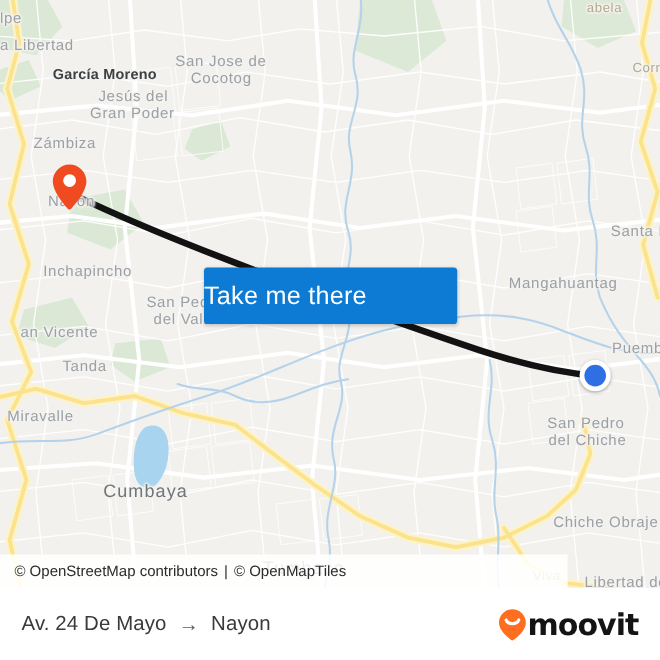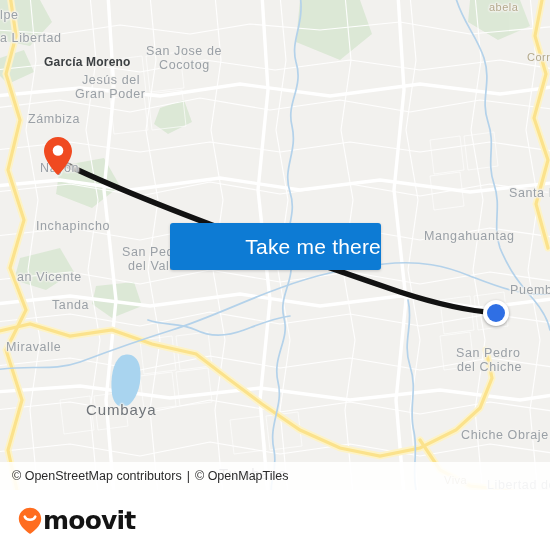--- a/index.html
+++ b/index.html
@@ -107,30 +107,30 @@
     border: none;
     border-radius: 3px;
     color: #ffffff;
     font-family: "Liberation Sans", sans-serif;
     font-size: 21px;
     letter-spacing: 0.2px;
     cursor: pointer;
     box-shadow: 0 1px 3px rgba(0,0,0,0.18);
     display: flex;
     align-items: center;
-    justify-content: flex-end;
+    justify-content: flex-start;
     padding: 0;
   }
 
   
   .attribution {
     position: absolute;
     left: 0;
     bottom: 0;
-    width: 550px;
+    width: 473px;
     height: 28px;
     background: rgba(255,255,255,0.88);
     display: flex;
     align-items: center;
     box-sizing: border-box;
     padding-left: 12px;
     font-size: 12.5px;
     color: #2b2b2b;
     font-family: "Liberation Sans", sans-serif;
   }
@@ -332,20 +332,25 @@
     </button>
 
     <div class="attribution">
       <span>© OpenStreetMap contributors</span>
       <span class="attr-sep">|</span>
       <span>© OpenMapTiles</span>
     </div>
   </div>
 
   <div class="footer">
+    <div class="route-summary">
+      <span>Av. 24 De Mayo</span>
+      <span class="route-arrow">→</span>
+      <span>Nayon</span>
+    </div>
     <div class="brand-logo">
       <svg class="brand-mark" width="24" height="27" viewBox="0 0 24 27">
         <path d="M12 0.8 C5.8 0.8 0.8 5.8 0.8 12 c0 7.3 9.7 13.9 10.6 14.5 .4 .3 .9 .3 1.3 0
                  .9 -.6 10.5 -7.2 10.5 -14.5 C23.2 5.8 18.2 0.8 12 0.8 Z" fill="#ff6d1f"></path>
         <path d="M6.7 9.6 C8.3 13.8 15.7 13.8 17.3 9.6" stroke="#ffffff" stroke-width="2.6" fill="none" stroke-linecap="round"></path>
       </svg>
       <span class="brand-word">moovit</span>
     </div>
   </div>
 

